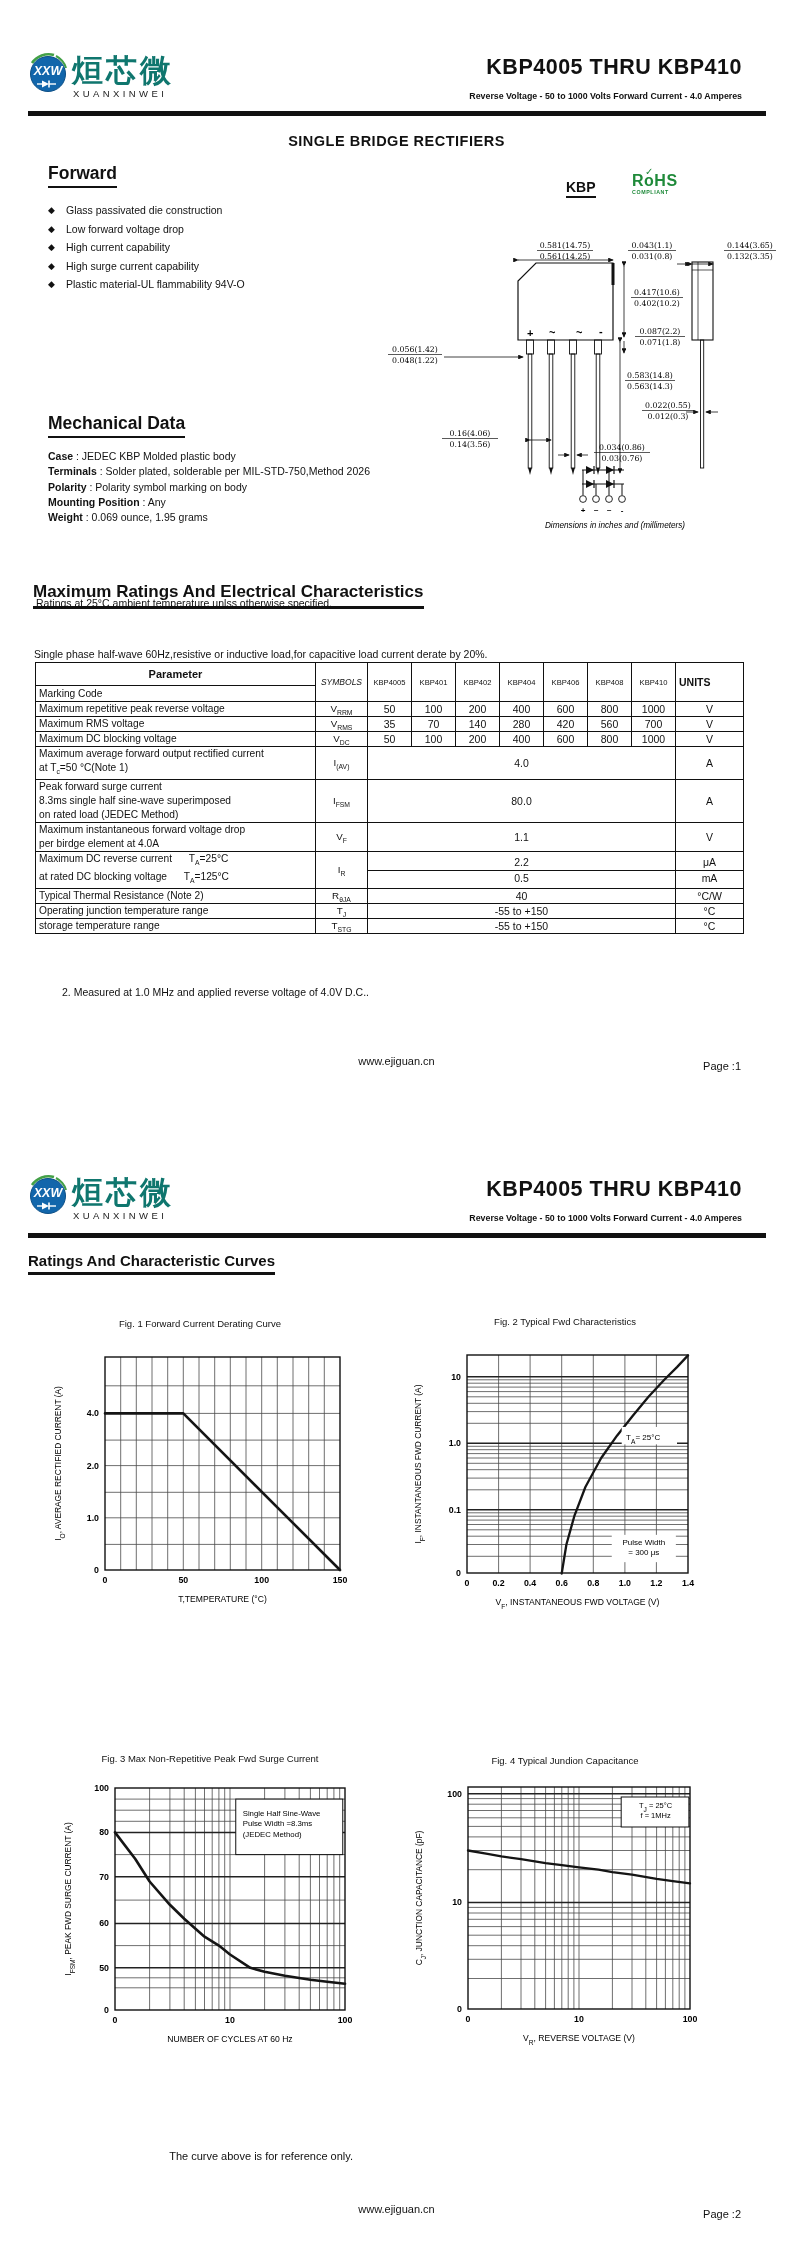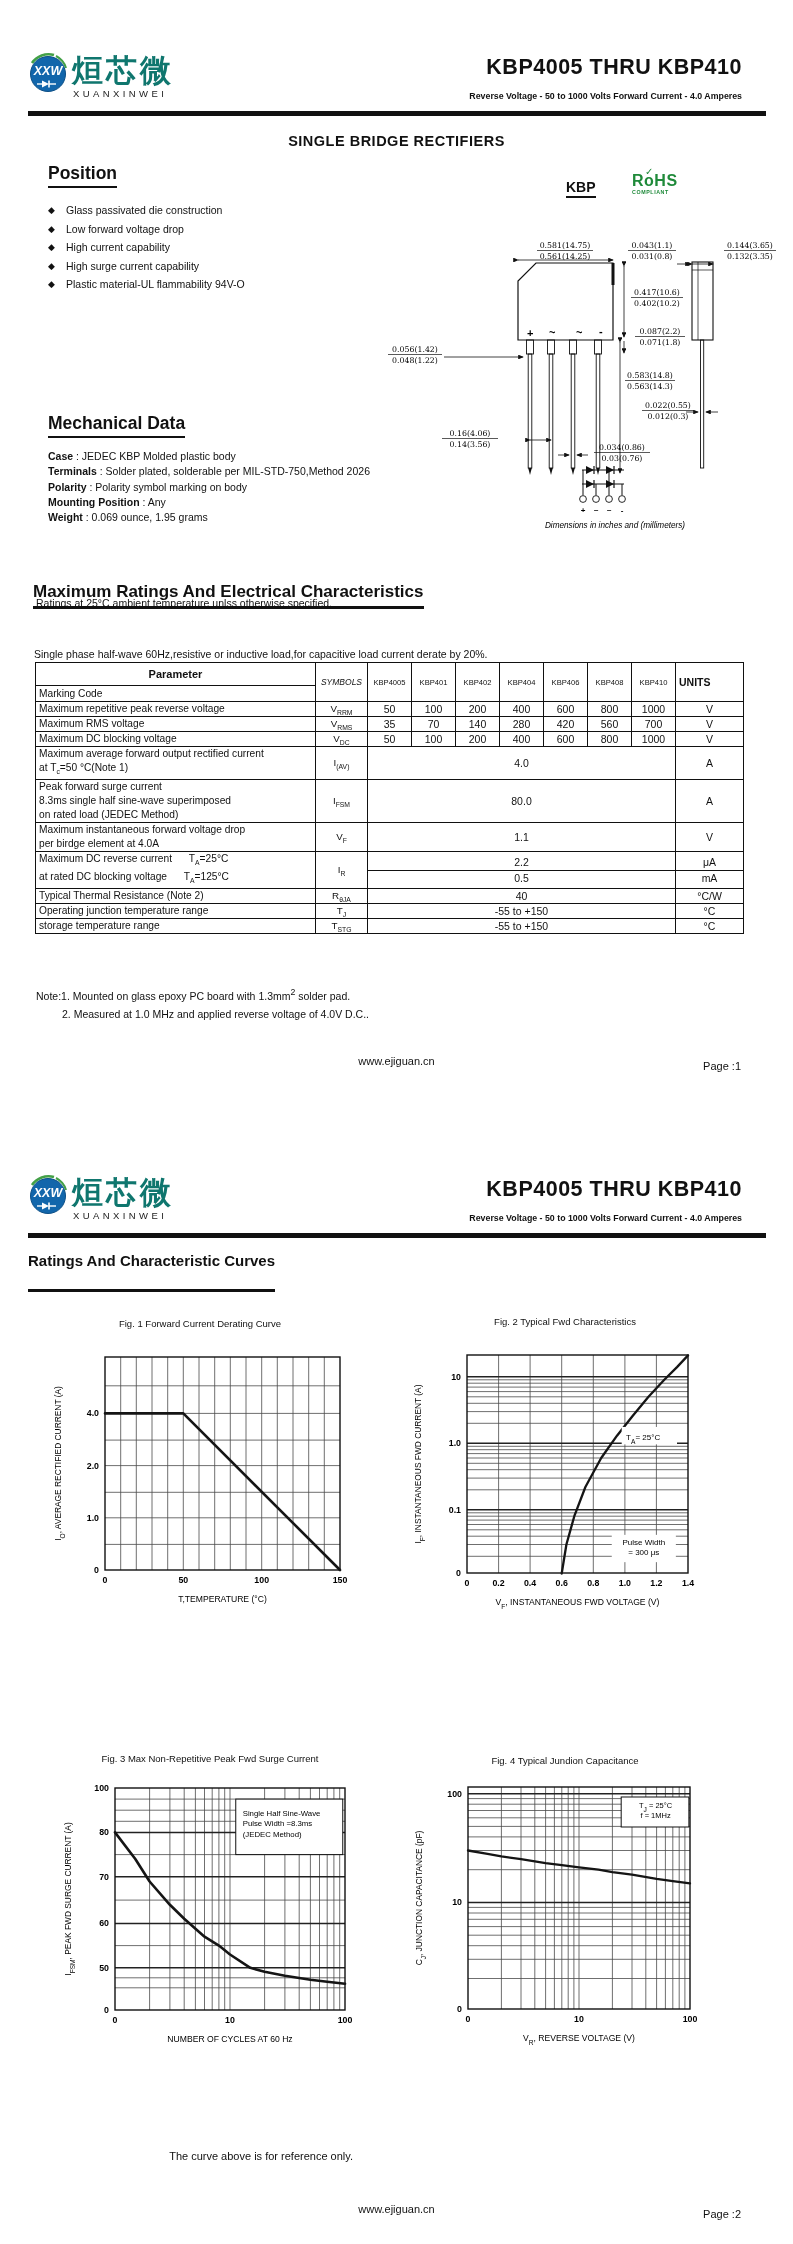--- a/index.html
+++ b/index.html
@@ -11,21 +11,21 @@
   .logo .cn{position:absolute;left:44px;top:-2px;font-size:31px;font-weight:bold;letter-spacing:3px;color:#0f766e;font-family:"DejaVu Sans",sans-serif;}
   .logo .en{position:absolute;left:45px;top:36px;font-size:9.5px;letter-spacing:3.4px;color:#222;}
   .titleblock{position:absolute;right:51px;top:55px;width:520px;text-align:right;}
   .doc-title{font-size:21.5px;font-weight:bold;letter-spacing:.5px;}
   .doc-sub{font-size:8.8px;font-weight:bold;margin-top:11px;}
   .rule{position:absolute;left:28px;right:27px;top:111px;height:4.5px;background:#111;}
   
   .prodtype{position:absolute;left:0;right:0;top:133px;text-align:center;font-size:14.5px;font-weight:bold;letter-spacing:.5px;}
   .h1{font-size:17.5px;font-weight:bold;border-bottom:2.5px solid #111;display:inline-block;padding-bottom:2px;}
   .h2{font-size:17px;font-weight:bold;border-bottom:3px solid #111;display:inline-block;padding-bottom:4px;}
-  .h3{font-size:15px;font-weight:bold;border-bottom:3px solid #111;display:inline-block;padding-bottom:20px;}
+  .h3{font-size:15px;font-weight:bold;border-bottom:3px solid #111;display:inline-block;padding-bottom:3px;}
   .features-h{position:absolute;left:48px;top:163px;}
   .features-list{position:absolute;left:48px;top:204px;font-size:10.5px;}
   .feat{margin-bottom:6.5px;}
   .feat .dia{display:inline-block;width:18px;font-size:9px;vertical-align:1px;}
   .kbp-label{position:absolute;left:566px;top:179px;font-size:14px;font-weight:bold;border-bottom:2px solid #111;padding-bottom:1px;}
   .rohs{position:absolute;left:632px;top:173px;color:#1f8a3a;line-height:1;}
   .rohs .r1{font-size:16px;font-weight:bold;letter-spacing:.5px;}
   .rohs .chk{position:absolute;left:13px;top:-6px;font-size:10px;color:#1f8a3a;}
   .rohs .r2{font-size:5.3px;font-weight:bold;letter-spacing:.6px;margin-top:1px;}
   .mech-h{position:absolute;left:48px;top:413px;}
@@ -79,21 +79,21 @@
   </div>
   <div class="titleblock">
     <div class="doc-title">KBP4005 THRU KBP410</div>
     <div class="doc-sub">Reverse Voltage - 50 to 1000 Volts Forward Current - 4.0 Amperes</div>
   </div>
   <div class="rule"></div>
 
   <div class="prodtype">SINGLE  BRIDGE RECTIFIERS</div>
 
   <div class="features-h">
-    <span class="h1">Position</span>
+    <span class="h1">Forward</span>
   </div>
   <div class="features-list">
       <div class="feat"><span class="dia">◆</span>Glass passivated die construction</div>
       <div class="feat"><span class="dia">◆</span>Low forward voltage drop</div>
       <div class="feat"><span class="dia">◆</span>High current capability</div>
       <div class="feat"><span class="dia">◆</span>High surge current capability</div>
       <div class="feat"><span class="dia">◆</span>Plastic material-UL flammability 94V-O</div>
     </div>
 
   <div class="kbp-label">KBP</div>
@@ -327,21 +327,20 @@
             <td class="pl">storage temperature range</td>
             <td class="sc">T<sub>STG</sub></td>
             <td colspan="7" class="c">-55 to +150</td>
             <td class="c">°C</td>
           </tr>
         </tbody>
     </table>
   </div>
 
   <div class="notes">
-    <div class="n1">Note:1. Mounted on  glass epoxy  PC board with 1.3mm<sup>2</sup> solder pad.</div>
     <div class="n2">2. Measured at 1.0 MHz and applied reverse voltage of 4.0V D.C..</div>
   </div>
 
   <div class="site" style="top:1055px">www.ejiguan.cn</div>
   <div class="pg" style="top:1060px">Page :1</div>
 </div>
 
 <div class="page">
   <div class="logo">
     <svg width="40" height="42" viewBox="0 0 40 42">

